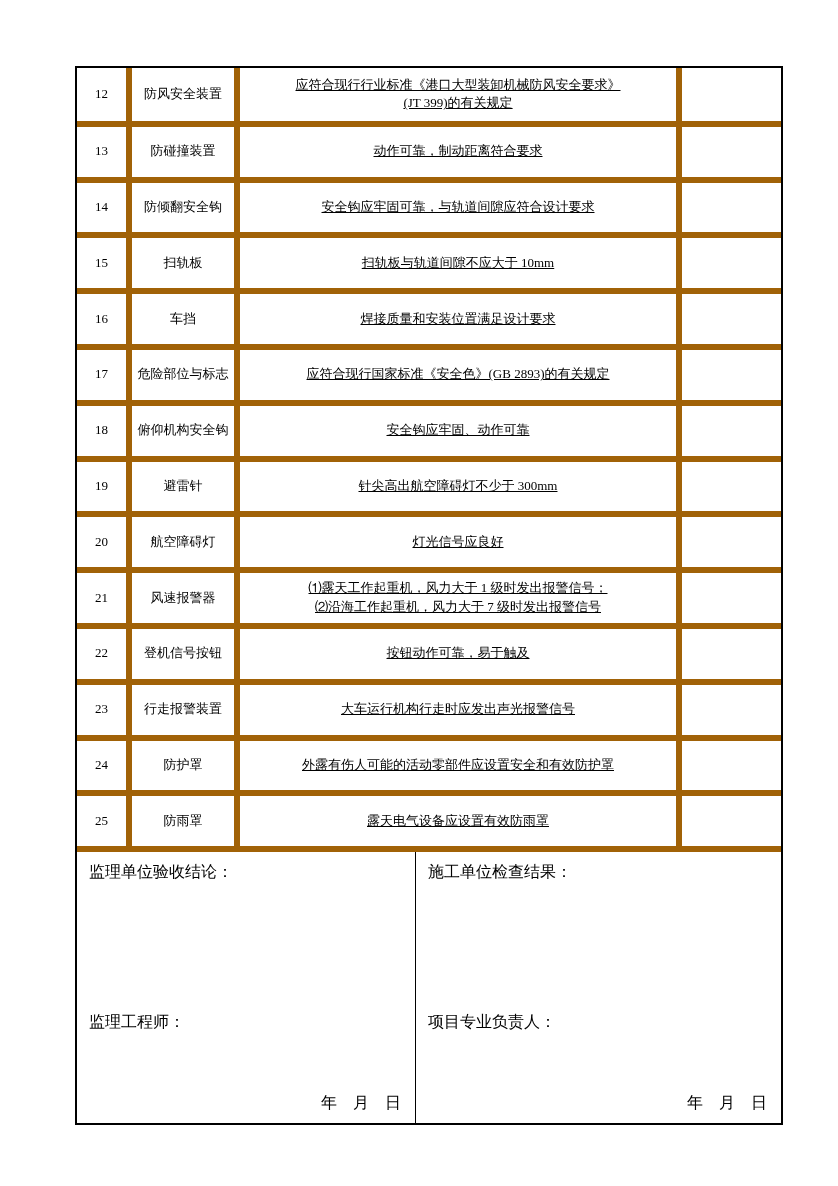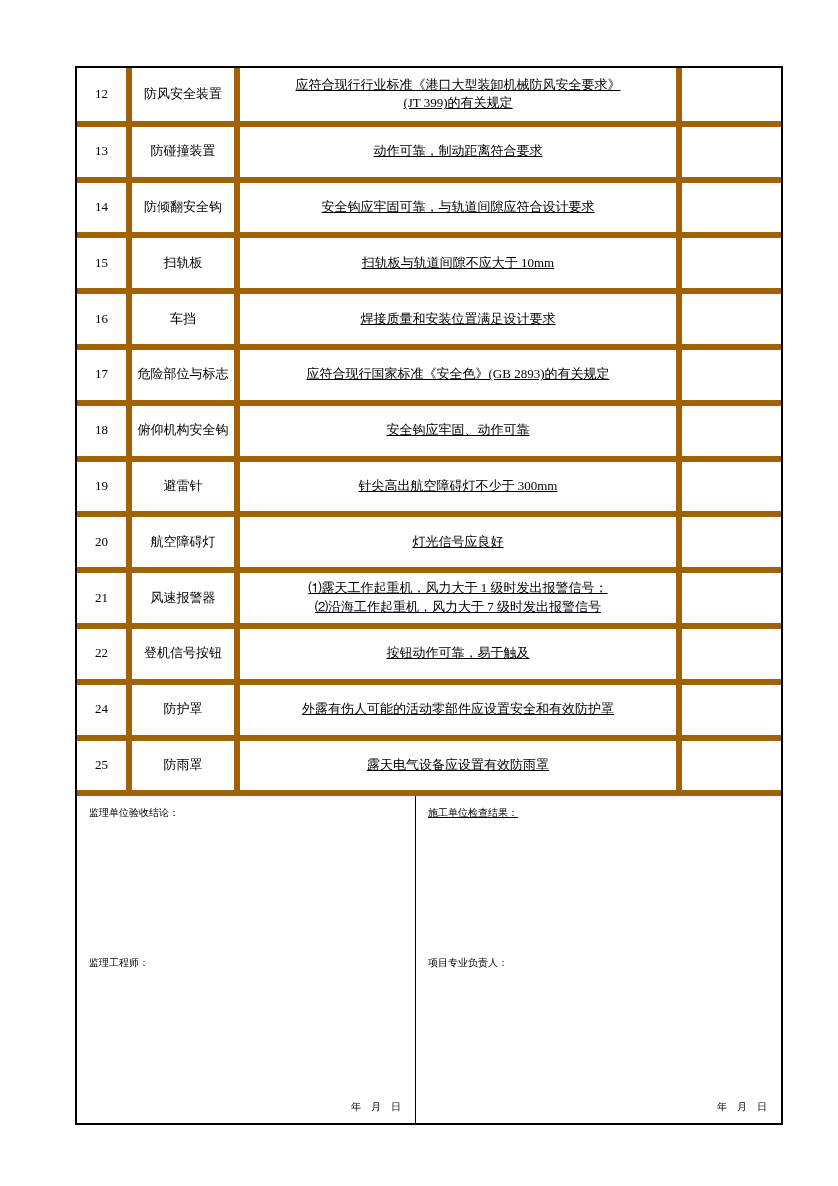--- a/index.html
+++ b/index.html
@@ -59,28 +59,28 @@
   .footer {
     flex: 1 1 auto;
     display: flex;
     flex-direction: row;
     min-height: 0;
   }
   .fcell {
     position: relative;
     box-sizing: border-box;
     padding: 10px 12px;
-    font-size: 10px;
+    font-size: 16px;
   }
   .fcell.left {
     width: 339px;
     flex: 0 0 auto;
     border-right: 1px solid #000000;
   }
-  .fcell.right { flex: 1 1 auto; text-decoration: underline; }
+  .fcell.right { flex: 1 1 auto; }
   .ftitle {
     text-align: left;
   }
   .fsigner {
     position: absolute;
     left: 12px;
     top: 160px;
     text-align: left;
   }
   .fdate {
@@ -164,20 +164,26 @@
             <td class="col-no">21</td>
             <td class="col-item">风速报警器</td>
             <td class="col-req">⑴露天工作起重机，风力大于 1 级时发出报警信号；
 ⑵沿海工作起重机，风力大于 7 级时发出报警信号</td>
             <td class="col-res"></td>
           </tr>
           <tr>
             <td class="col-no">22</td>
             <td class="col-item">登机信号按钮</td>
             <td class="col-req">按钮动作可靠，易于触及</td>
+            <td class="col-res"></td>
+          </tr>
+          <tr>
+            <td class="col-no">23</td>
+            <td class="col-item">行走报警装置</td>
+            <td class="col-req">大车运行机构行走时应发出声光报警信号</td>
             <td class="col-res"></td>
           </tr>
           <tr>
             <td class="col-no">24</td>
             <td class="col-item">防护罩</td>
             <td class="col-req">外露有伤人可能的活动零部件应设置安全和有效防护罩</td>
             <td class="col-res"></td>
           </tr>
           <tr>
             <td class="col-no">25</td>

